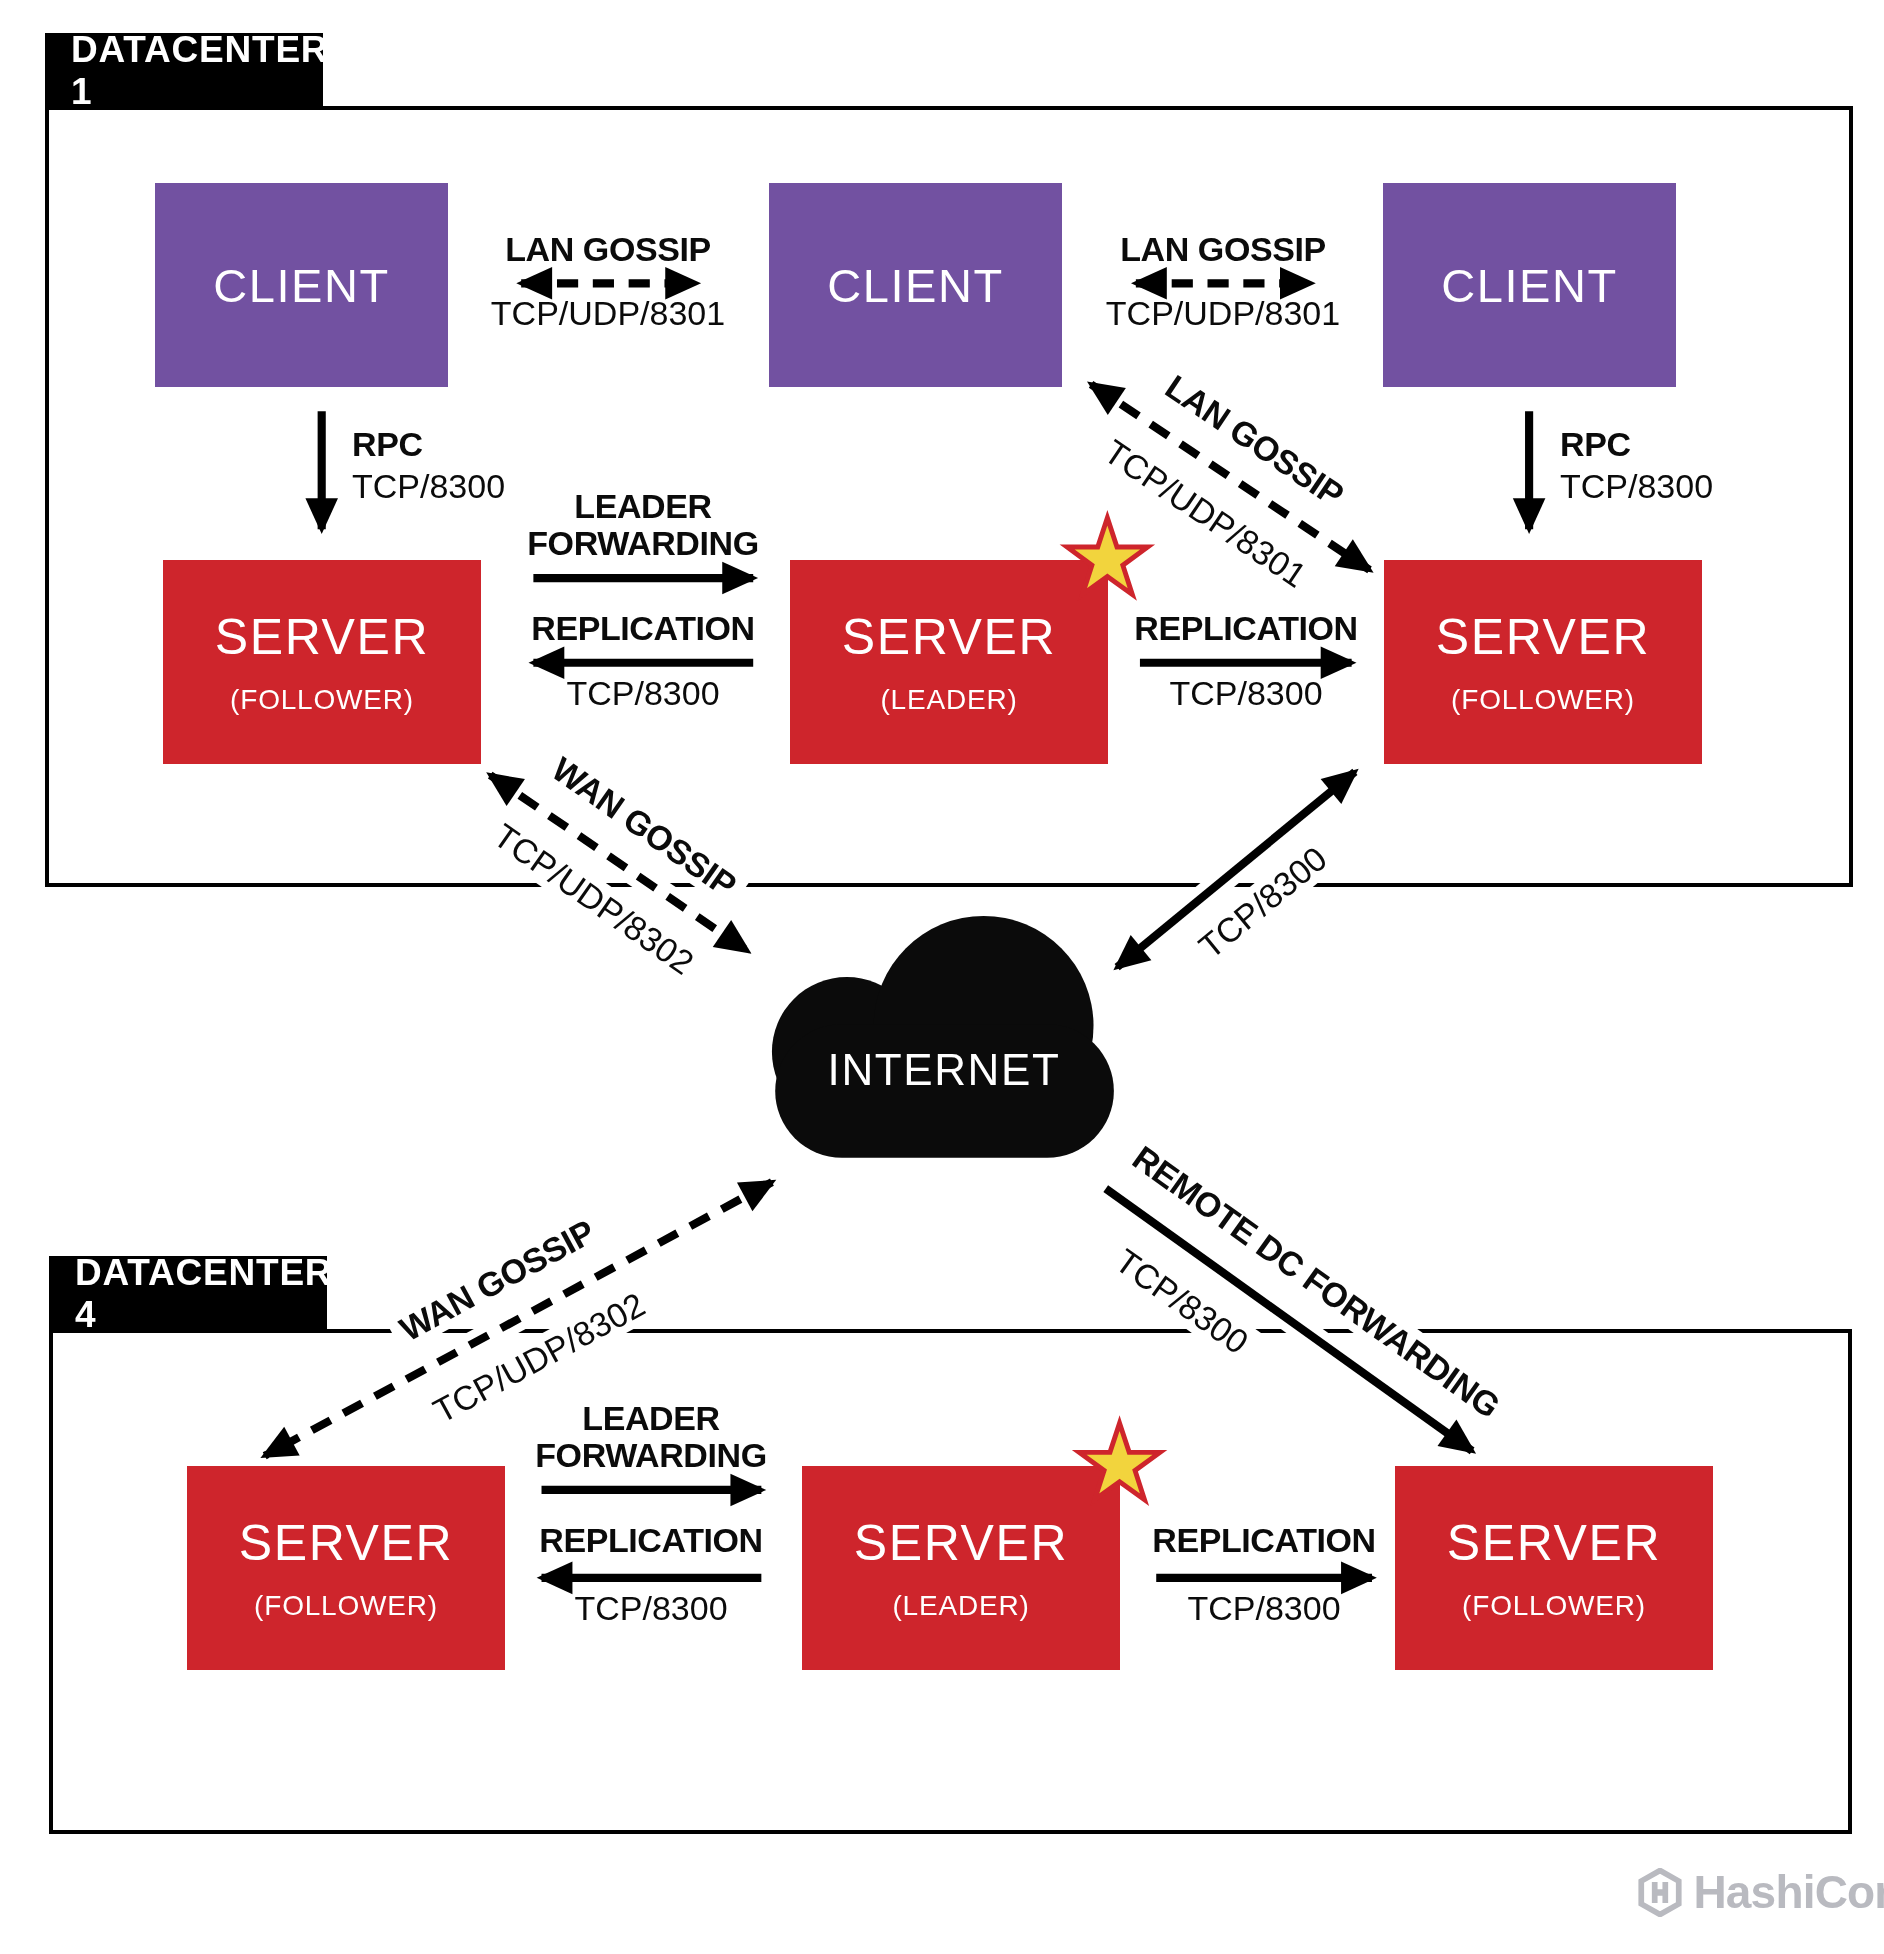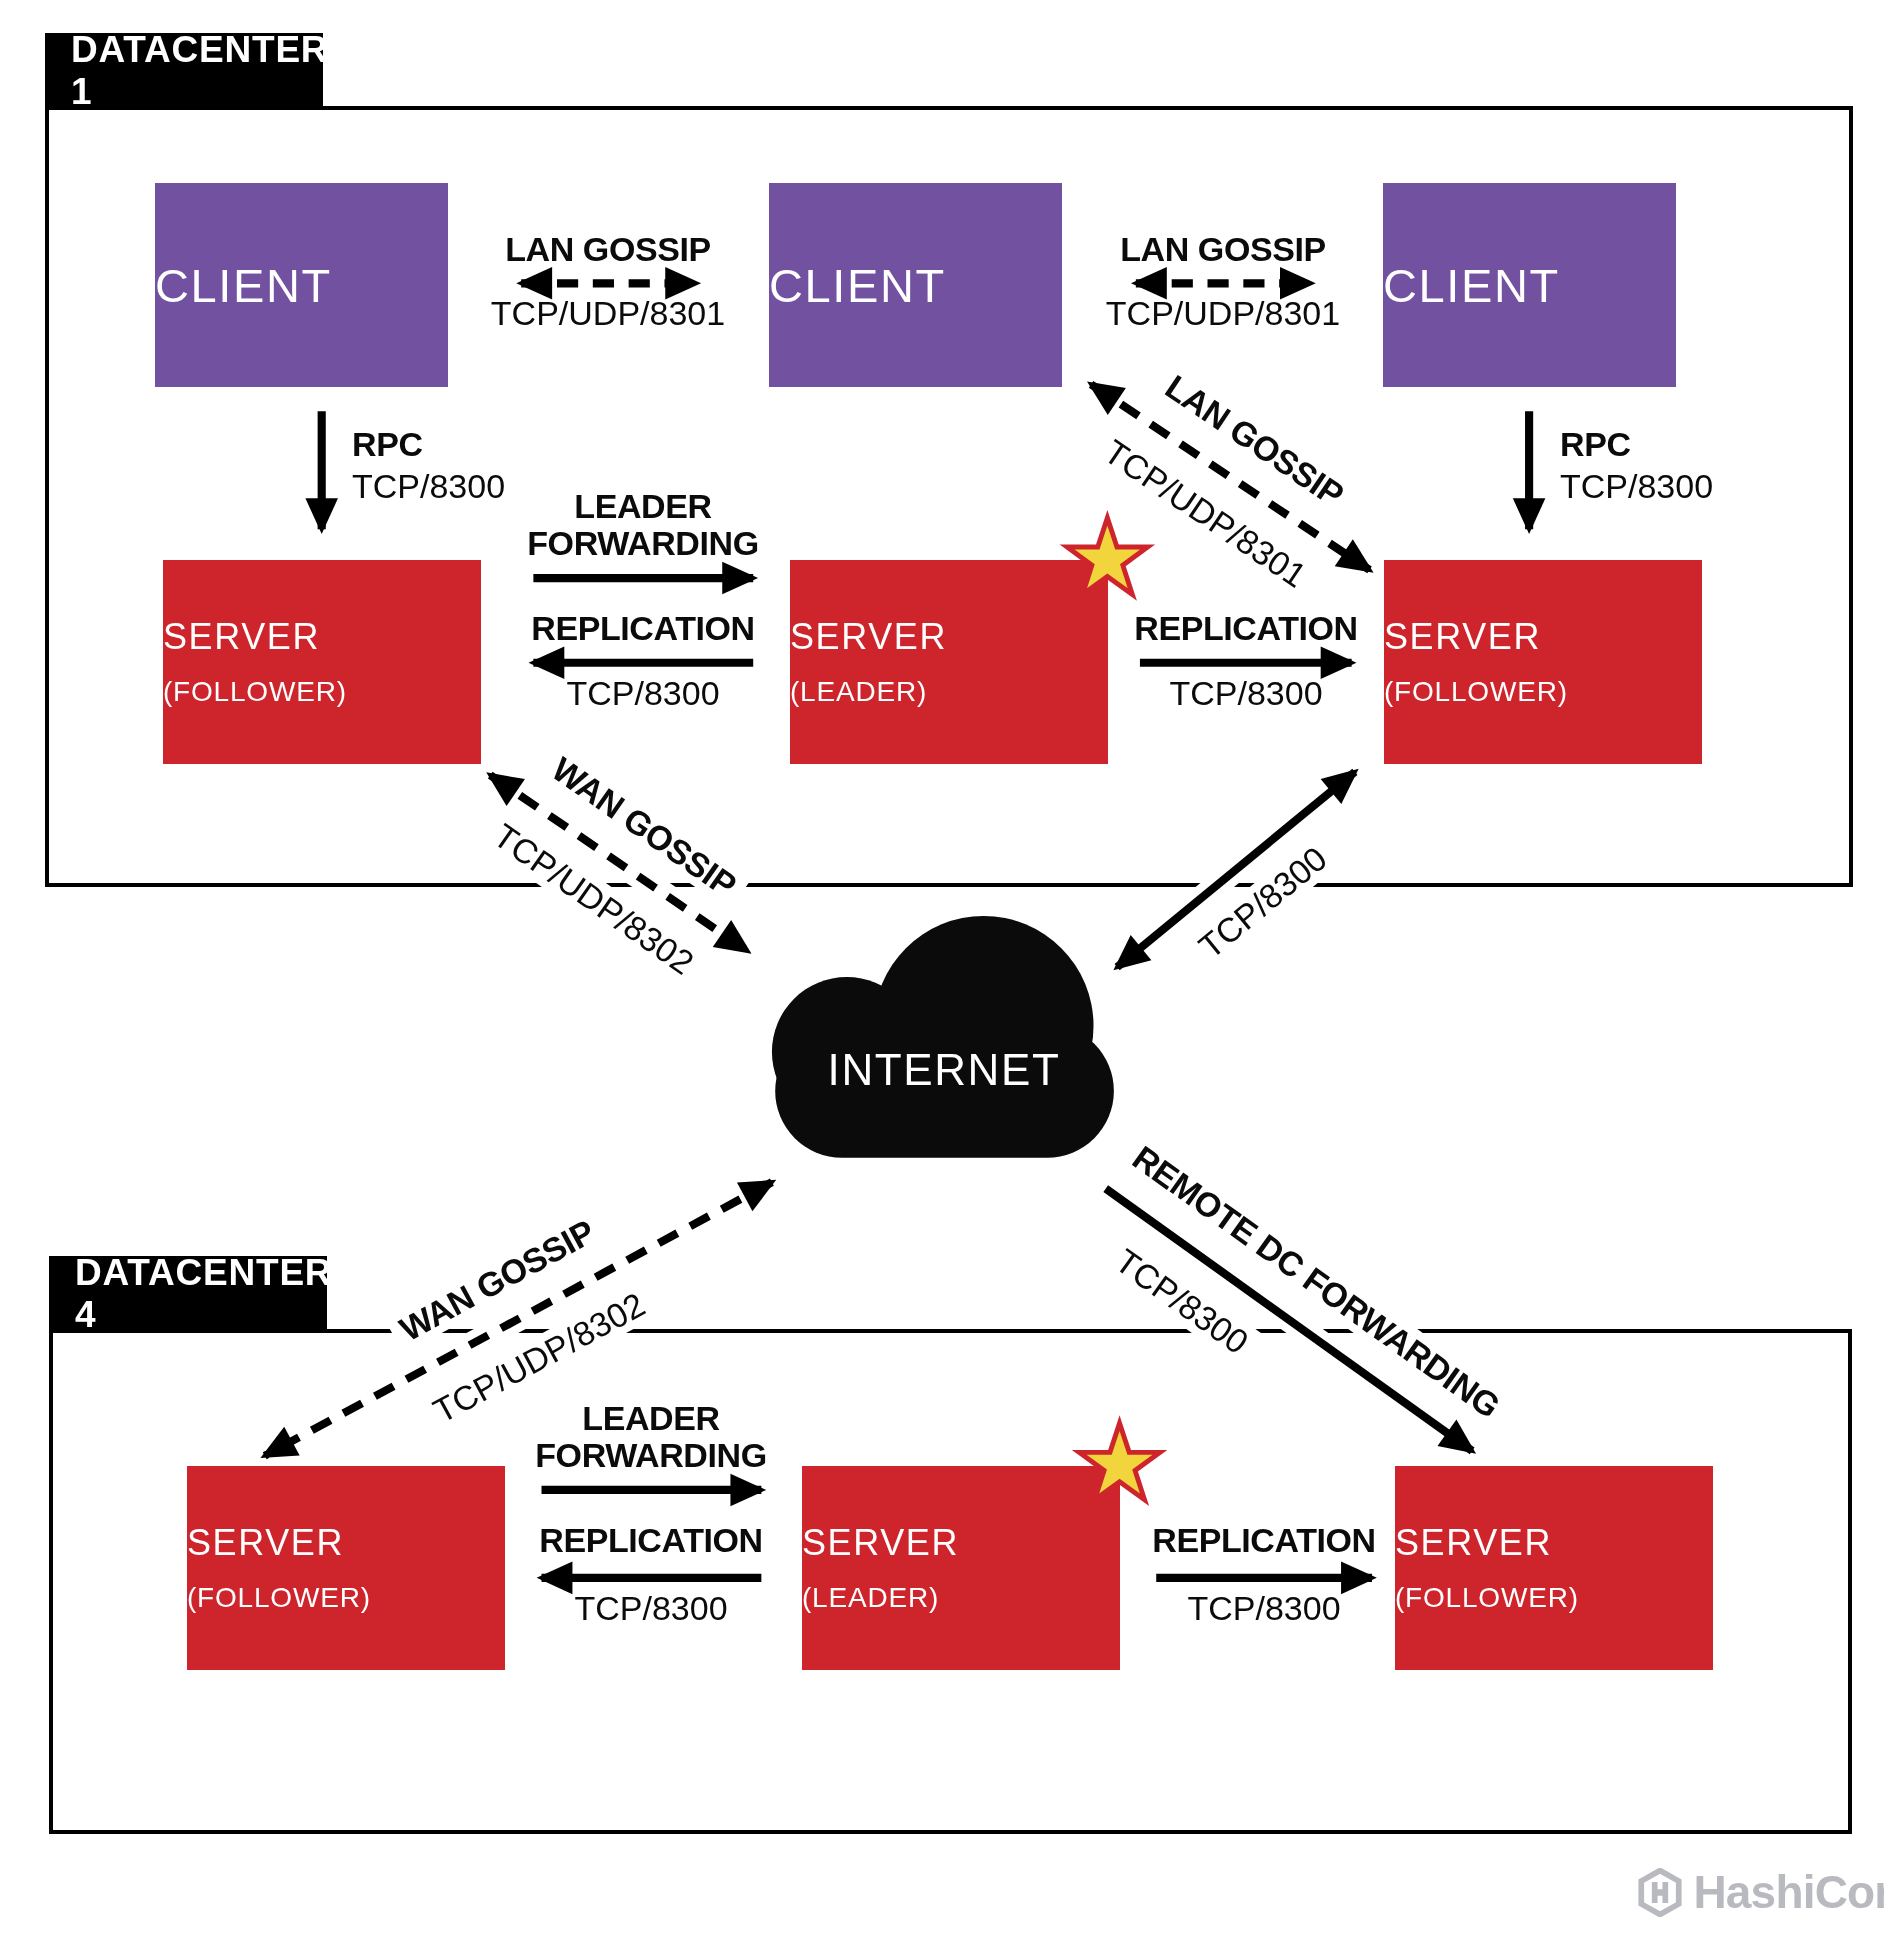--- a/index.html
+++ b/index.html
@@ -1,24 +1,24 @@
 <!DOCTYPE html>
 <html style="font-size:13px"><head>
 <meta charset="utf-8">
 <style>
   html,body{margin:0;padding:0;background:#fff;}
   .canvas{position:relative;width:1885px;height:1954px;background:#ffffff;
           font-family:"Liberation Sans",sans-serif;color:#0b0b0b;overflow:hidden;}
   .region{position:absolute;border:4.9px solid #000;background:transparent;z-index:1;}
   .dc-label{position:absolute;background:#000;color:#fff;display:flex;align-items:center;
             padding-left:26px;font-size:37px;font-weight:600;letter-spacing:0.8px;z-index:1;}
-  .box{position:absolute;display:flex;flex-direction:column;align-items:flex-start;justify-content:center;
+  .box{position:absolute;display:flex;flex-direction:column;align-items:center;justify-content:center;
        color:#fff;z-index:4;}
   .box .t{font-size:47px;font-weight:400;letter-spacing:1.6px;}
-  .box-server .t{font-size:36px;}
+  .box-server .t{font-size:50px;}
   .box .r{font-size:28px;margin-top:18px;letter-spacing:0.8px;}
   .lbl{position:absolute;z-index:3;text-align:center;font-size:34px;line-height:39px;white-space:nowrap;}
   .lbl.b{font-weight:700;letter-spacing:-0.4px;}
   .lbl.la{text-align:left;}
   .rot{position:absolute;z-index:3;width:0;height:0;}
   .rot .ln{position:absolute;left:0;top:0;white-space:nowrap;font-size:34px;line-height:37px;
            background:#fff;padding:1.6px 9.8px;}
   .rot .ln.b{font-weight:700;letter-spacing:-0.4px;}
   svg.layer{position:absolute;left:0;top:0;z-index:2;}
   svg.top{position:absolute;left:0;top:0;z-index:5;pointer-events:none;}

